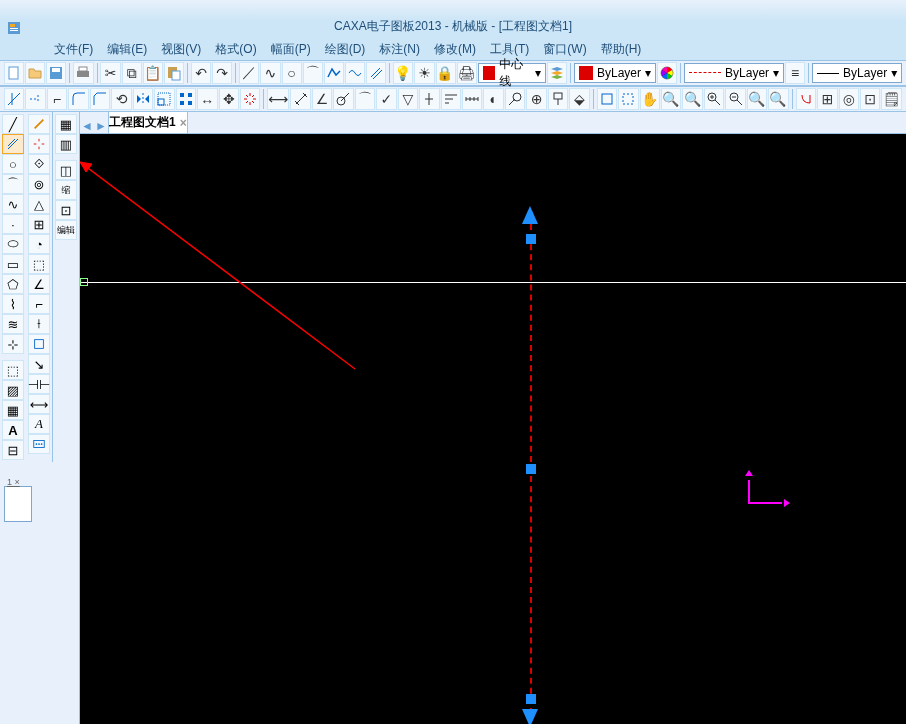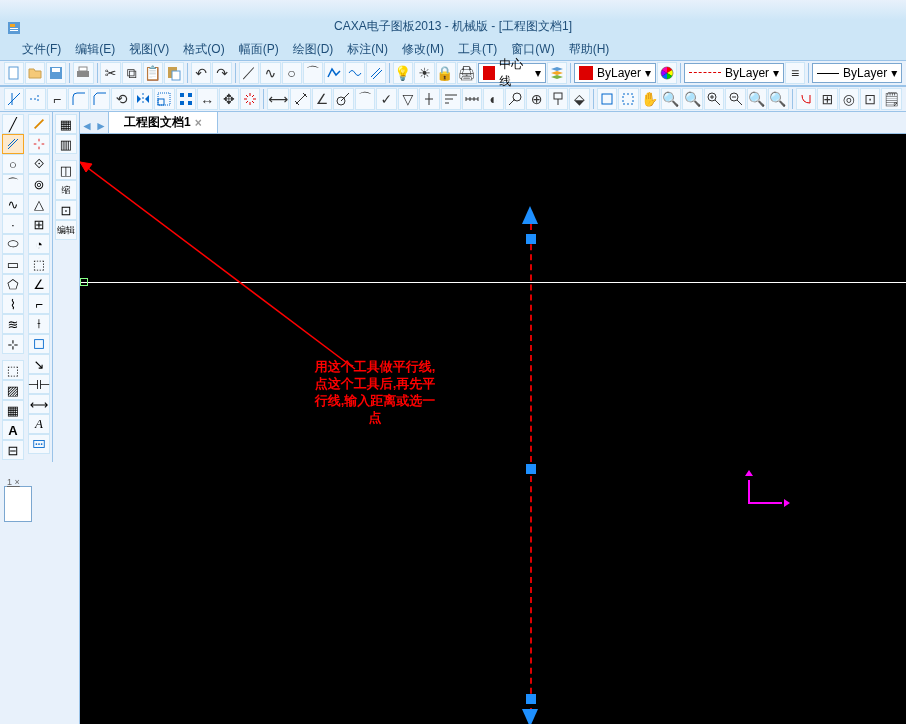--- a/index.html
+++ b/index.html
@@ -2,21 +2,21 @@
 <html><head>
 <meta charset="utf-8">
 <style>
 * { margin: 0; padding: 0; box-sizing: border-box; font-family: "Microsoft YaHei", SimSun, sans-serif; font-size: 12px; }
 body { background: #cde6f7; width: 906px; height: 724px; overflow: hidden; }
 
 .titlebar { height: 20px; background: linear-gradient(#e8f1fb, #cde6f7); text-align: center; padding-top: 18px; color: #1e4e79; font-size: 12px; }
 .logo-row { height: 18px; padding-left: 6px; }
 .app-icon { width: 16px; height: 16px; display: inline-block; }
 
-.menubar { height: 22px; background: #cde6f7; padding-left: 16px; display: flex; align-items: center; gap: 2px; }
+.menubar { height: 22px; background: #cde6f7; padding-left: 48px; display: flex; align-items: center; gap: 2px; }
 .menu-item { padding: 2px 6px; color: #1e4e79; cursor: pointer; }
 
 .toolbar-row { height: 26px; background: #e8f1fb; border-top: 1px solid #9ac3e8; border-bottom: 1px solid #9ac3e8; display: flex; align-items: center; padding: 0 4px; gap: 1px; }
 .tb-btn { width: 22px; height: 22px; display: flex; align-items: center; justify-content: center; background: #f4f9fe; border: 1px solid #cde6f7; cursor: pointer; font-size: 14px; color: #333; }
 .tb-sep { width: 1px; height: 20px; background: #9ac3e8; margin: 0 2px; }
 .tb-dropdown { height: 20px; background: #fff; border: 1px solid #7ba7d0; padding: 0 4px; font-size: 11px; display: flex; align-items: center; gap: 4px; cursor: pointer; }
 .tb-swatch { width: 14px; height: 14px; display: inline-block; }
 .linetype-preview { width: 40px; height: 2px; border-top: 1px dashed #d00; }
 
 .workspace { display: flex; height: 636px; }
@@ -26,21 +26,21 @@
 .tool { width: 22px; height: 20px; display: flex; align-items: center; justify-content: center; background: #f4f9fe; border: 1px solid #cde6f7; cursor: pointer; font-size: 13px; }
 .tool.active { border: 1px solid #f5a623; background: #fde9cc; }
 .third-strip { display: flex; flex-direction: column; padding: 2px; background: #e8f1fb; border-left: 1px solid #9ac3e8; }
 
 .thumb-panel { width: 56px; background: #e8f1fb; margin-top: 20px; padding: 4px; }
 .thumb { width: 28px; height: 36px; background: #fff; border: 1px solid #7ba7d0; position: relative; }
 .thumb-x { position: absolute; top: -10px; left: 2px; font-size: 9px; color: #666; text-decoration: underline; }
 
 .canvas-area { flex: 1; position: relative; }
 .tab-strip { height: 22px; background: #e8f1fb; display: flex; align-items: flex-end; border-bottom: 1px solid #9ac3e8; }
-.doc-tab { background: #fff; border: 1px solid #9ac3e8; border-bottom: none; padding: 2px 15px; font-size: 11px; font-weight: bold; display: flex; align-items: center; gap: 4px; }
+.doc-tab { background: #fff; border: 1px solid #9ac3e8; border-bottom: none; padding: 2px 0; font-size: 11px; font-weight: bold; display: flex; align-items: center; gap: 4px; }
 .tab-close { color: #999; cursor: pointer; }
 .drawing { width: 100%; height: 614px; background: #000; position: relative; overflow: hidden; }
 
 
 .horiz-line { position: absolute; top: 148px; left: 0; right: 0; height: 1px; background: #fff; }
 .marker-sq { position: absolute; left: 0px; top: 144px; width: 8px; height: 8px; border: 1px solid #8f8; }
 
 .centerline { position: absolute; left: 450px; top: 90px; width: 0; height: 490px; border-left: 2px dashed #d00; }
 .grip { position: absolute; width: 10px; height: 10px; background: #1e90ff; left: 446px; }
 .grip-top { top: 100px; }
@@ -446,20 +446,16 @@
         <div class="ucs-v"></div>
           <div class="ucs-a1"></div>
         <div class="ucs-h"></div>
           <div class="ucs-a2"></div>
       </div>
 
       <svg class="anno-line" style="position:absolute;left:0;top:0" width="820" height="600">
         <line x1="275" y1="235" x2="0" y2="28" stroke="#f00" stroke-width="1.5"></line>
         <polygon points="0,28 12,30 6,38" fill="#f00"></polygon>
       </svg>
-      <div class="anno-text" style="white-space:pre-line">用这个工具做平行线,
-点这个工具后,再先平
-行线,输入距离或选一
-点</div>
     </div>
   </div>
 
 </div>
 
 </body></html>

